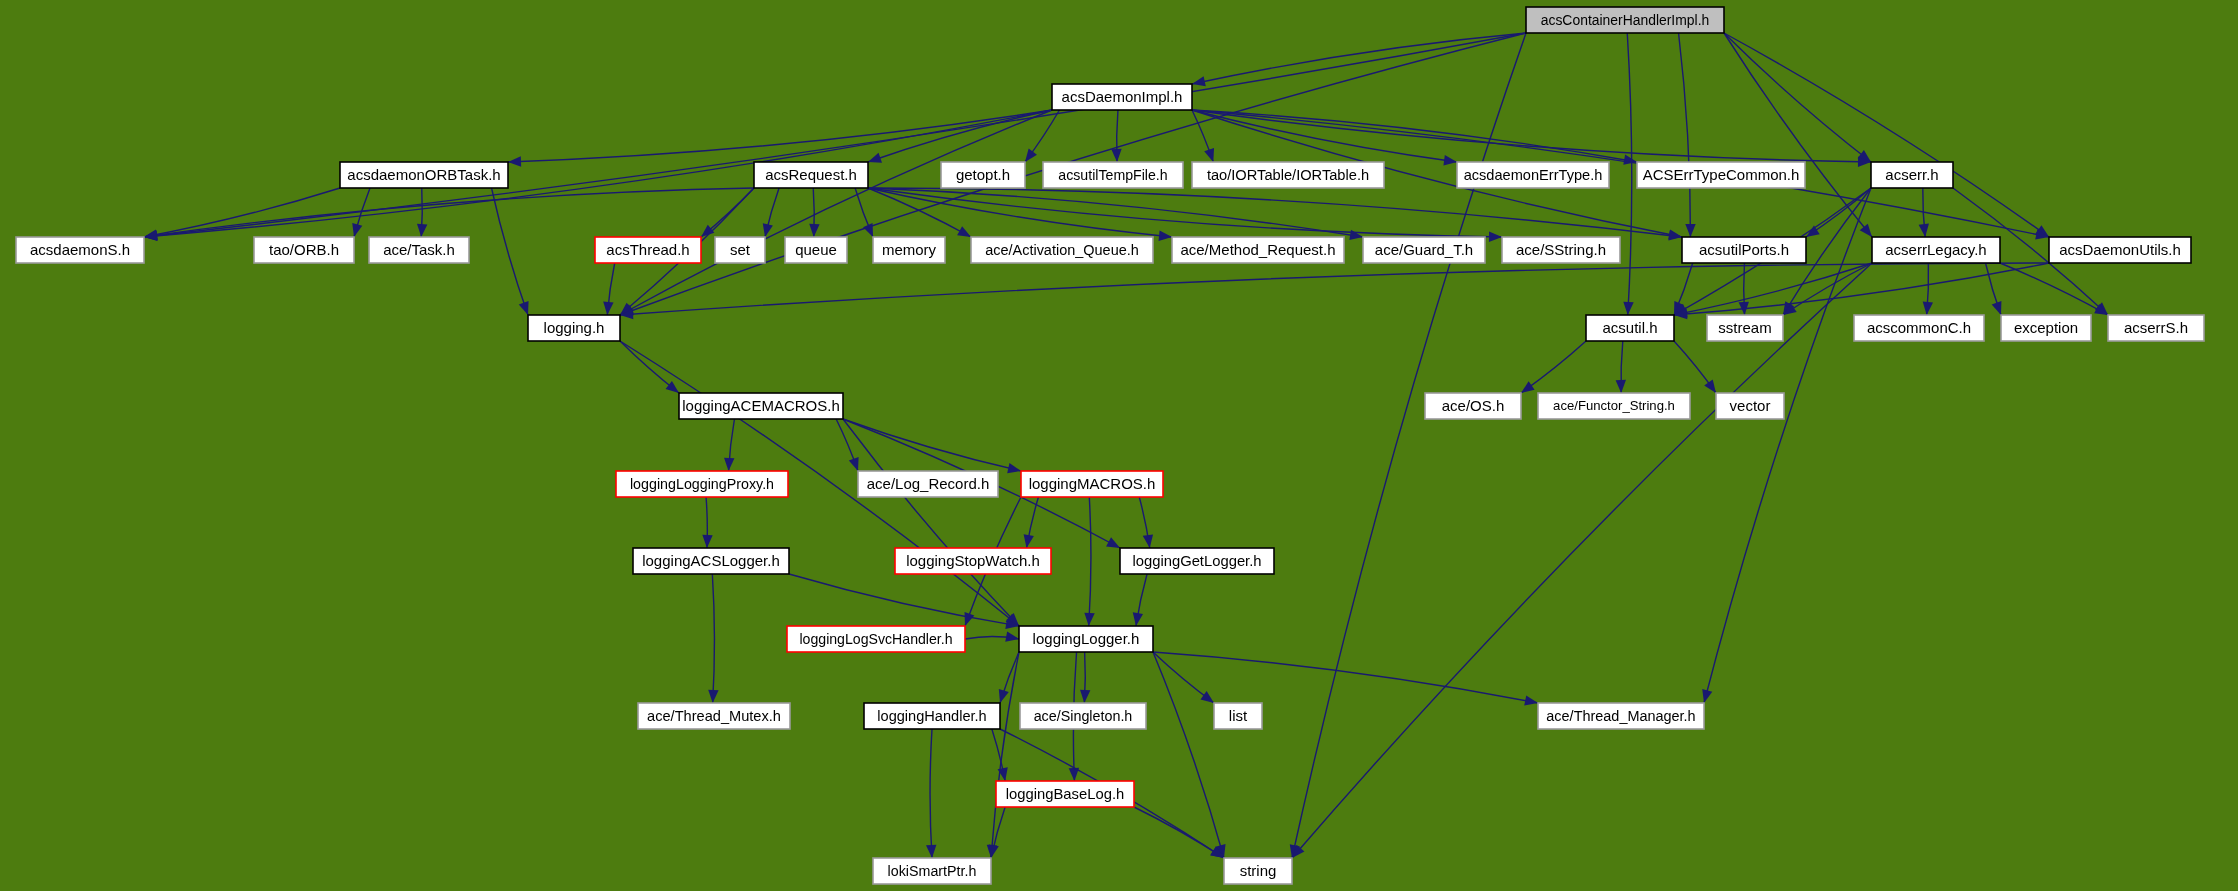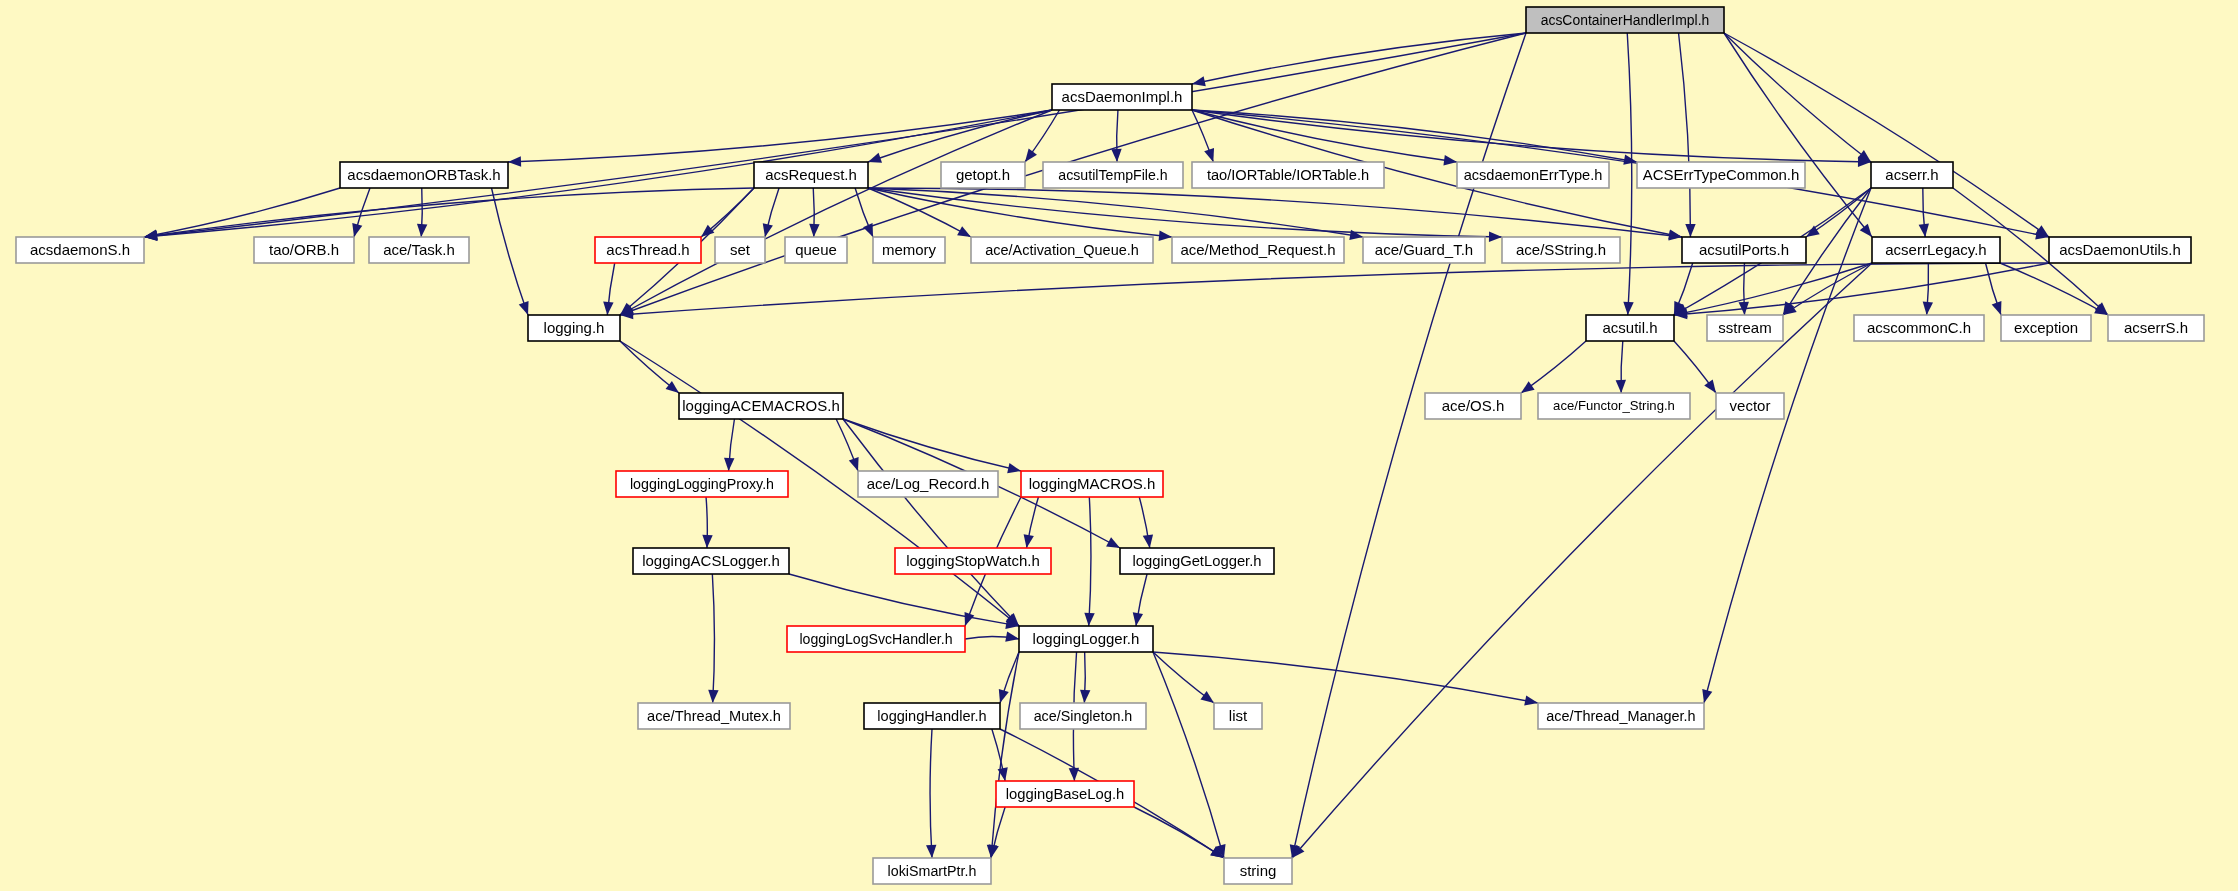--- a/index.html
+++ b/index.html
@@ -1,17 +1,17 @@
 <!DOCTYPE html>
 <html><head>
 <meta charset="utf-8">
 <style>
   html,body{margin:0;padding:0;background:#ffffff;}
   body{font-family:"Liberation Sans",sans-serif;}
-  #graph-wrap{position:relative;width:2238px;height:891px;background:#fef9c3;overflow:hidden;}
+  #graph-wrap{position:relative;width:2238px;height:891px;background:#4d7c0f;overflow:hidden;}
   svg#dep-graph{display:block;width:2238px;height:891px;}
   .node-rect{stroke-width:1.6px;}
   .node-label{font-family:"Liberation Sans",sans-serif;dominant-baseline:middle;text-anchor:middle;fill:#000000;}
   .edge{fill:none;stroke:#191970;stroke-width:1.4px;}
   .arrow{fill:#191970;stroke:none;}
 </style>
 </head>
 <body>
 
 <div id="graph-wrap">

